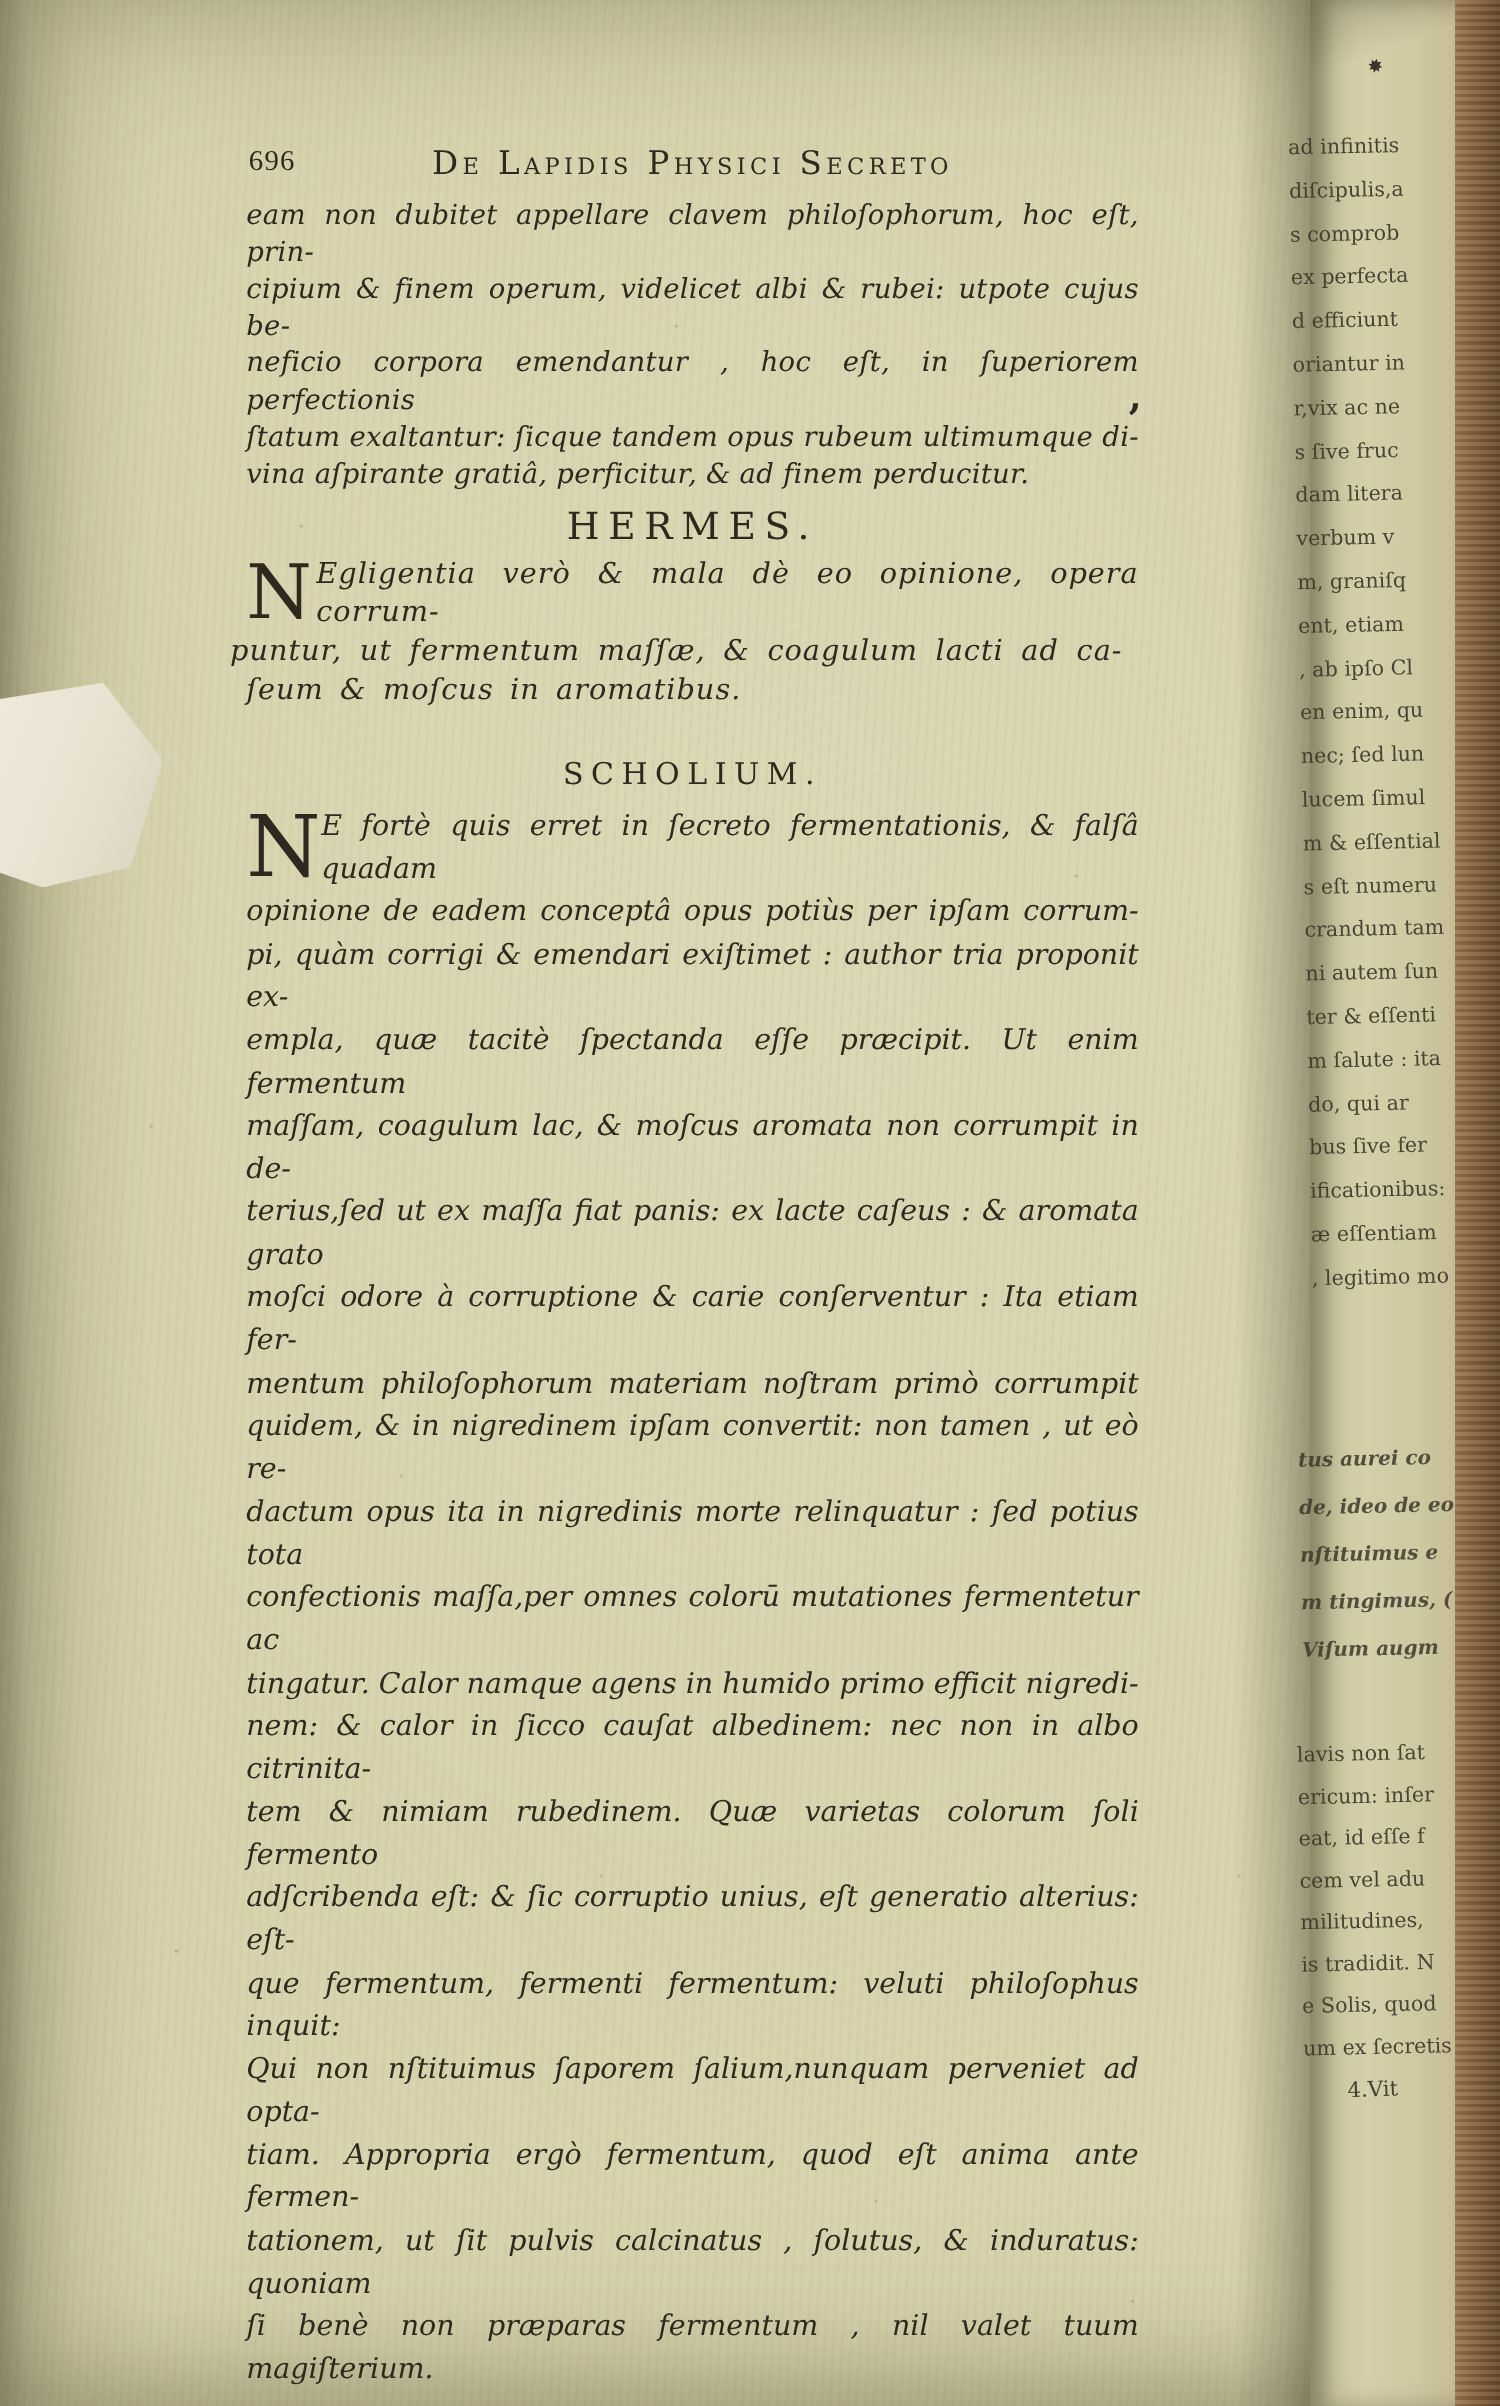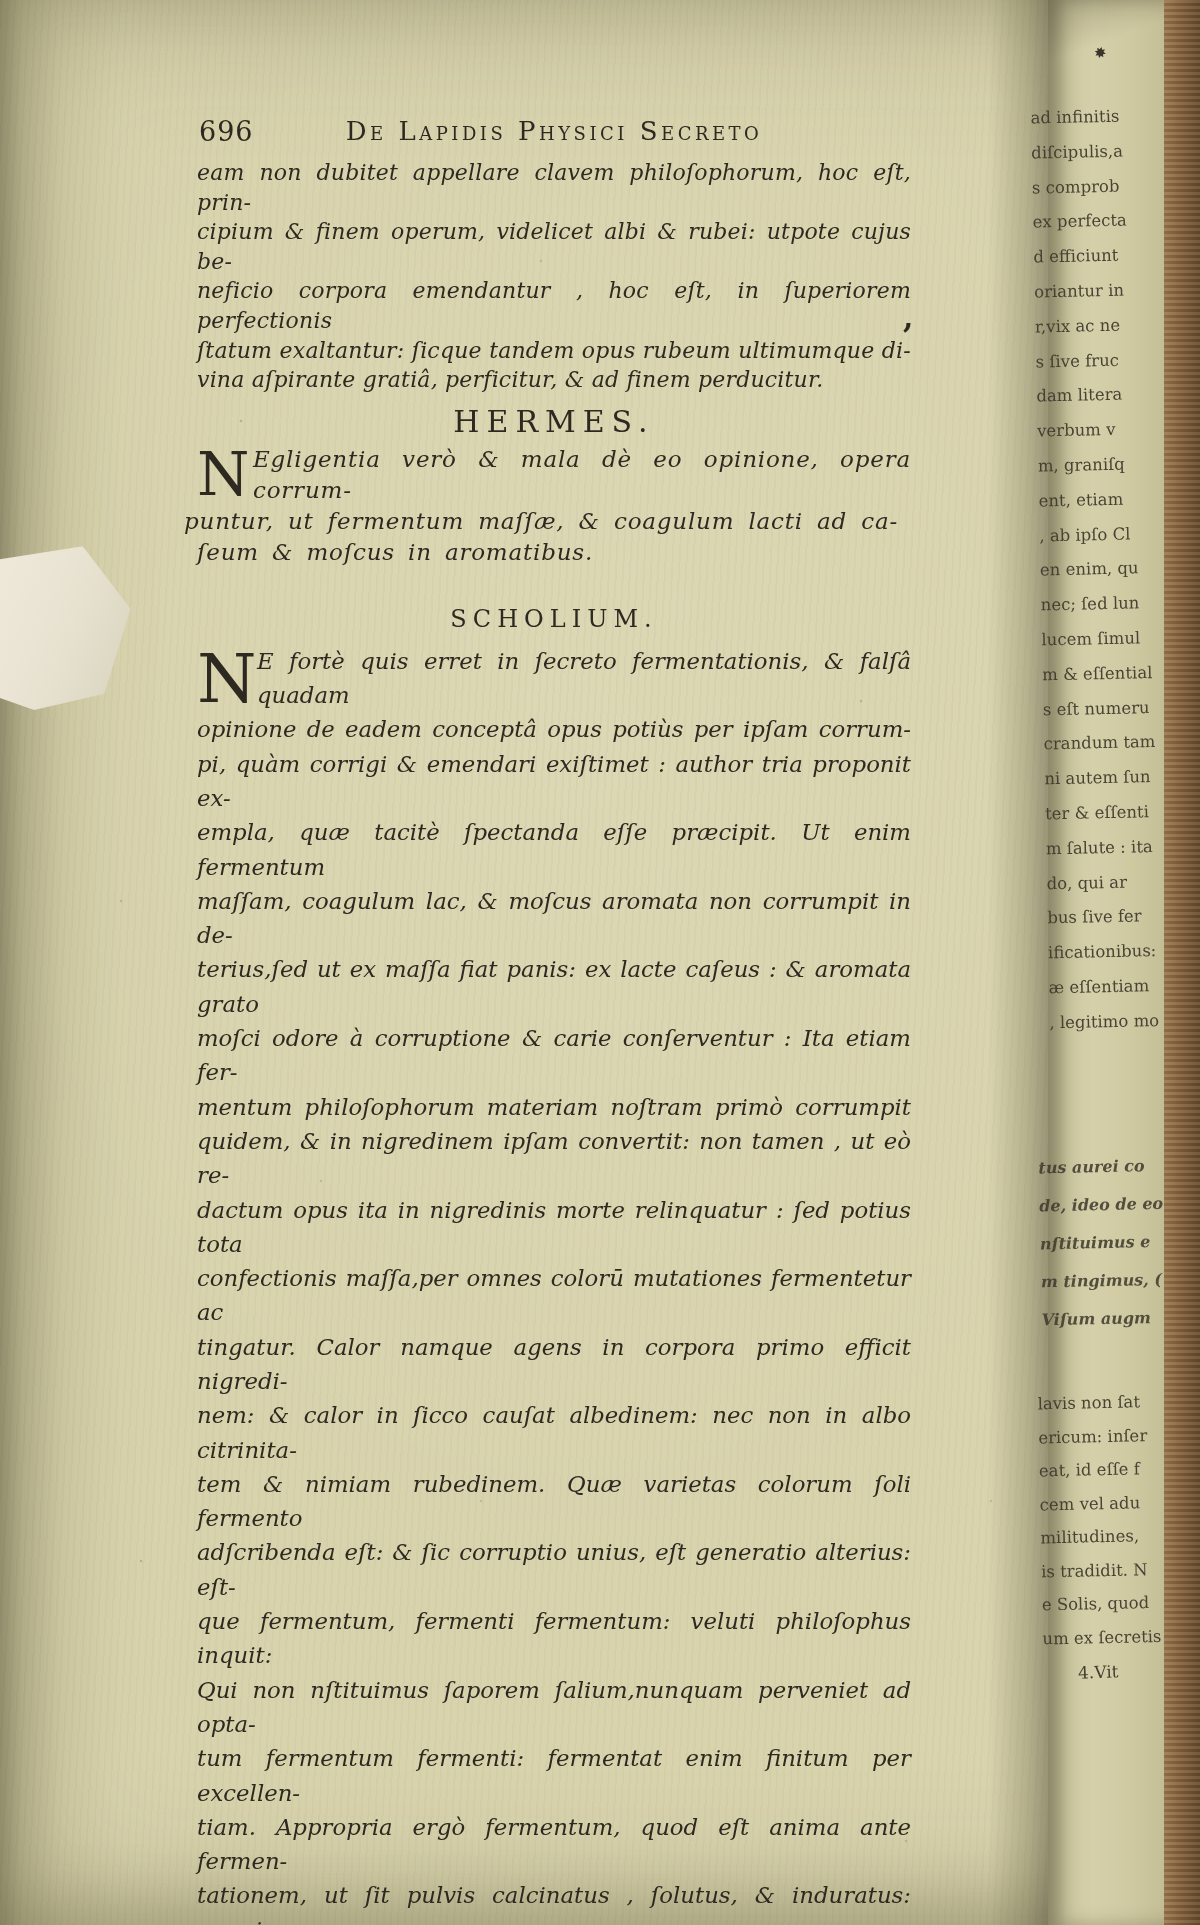--- a/index.html
+++ b/index.html
@@ -59,21 +59,21 @@
   
   .bookmark{position:absolute;left:-14px;top:544px;width:142px;height:168px;
     background:linear-gradient(105deg,#efeadb 0%,#e6e1cf 60%,#d9d4bd 100%);
     clip-path:polygon(0 14%, 62% 0, 100% 34%, 88% 86%, 40% 100%, 0 92%);
     transform:rotate(6deg);
     filter:drop-shadow(4px 7px 6px rgba(60,54,32,0.55));}
 
   
   .text-block{position:absolute;left:197px;top:116px;width:714px;color:#2e2920;}
   .header-row{position:relative;height:36px;}
-  .page-number{position:absolute;left:2px;top:0;font-size:27px;letter-spacing:1px;}
+  .page-number{position:absolute;left:2px;top:0;font-size:23px;letter-spacing:1px;font-family:Liberation Serif, serif;}
   .running-title{position:absolute;left:0;right:0;text-align:center;font-size:26px;
     font-variant:small-caps;letter-spacing:3.5px;}
   .par{position:relative;}
   .par .tline{width:100%;}
   .justify .tline{text-align:justify;text-align-last:justify;font-style:italic;}
   .justify .tline:last-child{text-align-last:auto;}
   .intro-par{margin-top:6px;font-size:22px;line-height:29.6px;letter-spacing:0.2px;}
   .sec-heading{text-align:center;font-size:30px;letter-spacing:7px;margin-top:9px;}
   .hermes-par{margin-top:5px;font-style:italic;font-size:23px;line-height:31px;
     letter-spacing:0.8px;word-spacing:5px;}
@@ -127,27 +127,26 @@
         <div class="tline">opinione de eadem conceptâ opus potiùs per ipſam corrum-</div>
         <div class="tline">pi, quàm corrigi &amp; emendari exiſtimet : author tria proponit ex-</div>
         <div class="tline">empla, quæ tacitè ſpectanda eſſe præcipit.  Ut enim fermentum</div>
         <div class="tline">maſſam, coagulum lac, &amp; moſcus aromata non corrumpit in de-</div>
         <div class="tline">terius,ſed ut ex maſſa fiat panis: ex lacte caſeus : &amp; aromata grato</div>
         <div class="tline">moſci odore à corruptione &amp; carie conſerventur :  Ita etiam fer-</div>
         <div class="tline">mentum philoſophorum materiam noſtram primò corrumpit</div>
         <div class="tline">quidem, &amp; in nigredinem ipſam convertit: non tamen , ut eò re-</div>
         <div class="tline">dactum opus ita in nigredinis morte relinquatur : ſed potius tota</div>
         <div class="tline">confectionis maſſa,per omnes colorū mutationes fermentetur ac</div>
-        <div class="tline">tingatur.  Calor namque agens in corpora primo efficit nigredi-</div>
+        <div class="tline">tingatur.  Calor namque agens in humido primo efficit nigredi-</div>
         <div class="tline">nem: &amp; calor in ſicco cauſat albedinem: nec non in albo citrinita-</div>
         <div class="tline">tem &amp; nimiam rubedinem.  Quæ varietas colorum ſoli fermento</div>
         <div class="tline">adſcribenda eſt: &amp; ſic corruptio unius, eſt generatio alterius: eſt-</div>
         <div class="tline">que fermentum, fermenti fermentum: veluti philoſophus inquit:</div>
         <div class="tline">Qui non nſtituimus ſaporem ſalium,nunquam perveniet ad opta-</div>
-        <div class="tline">tum fermentum fermenti: fermentat enim finitum per excellen-</div>
         <div class="tline">tiam.  Appropria ergò fermentum, quod eſt anima ante fermen-</div>
         <div class="tline">tationem, ut ſit pulvis calcinatus , ſolutus, &amp; induratus: quoniam</div>
         <div class="tline">ſi benè non præparas fermentum , nil valet tuum magiſterium.</div>
       </div>
 
   </div>
 
   <div class="gutter-shadow"></div>
   <div class="facing-edge">
     <div class="fold"></div>

